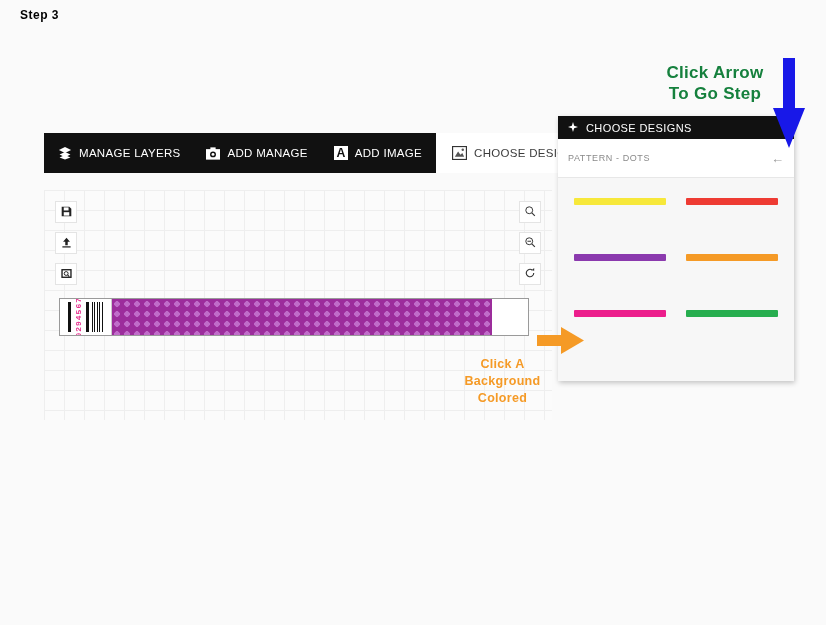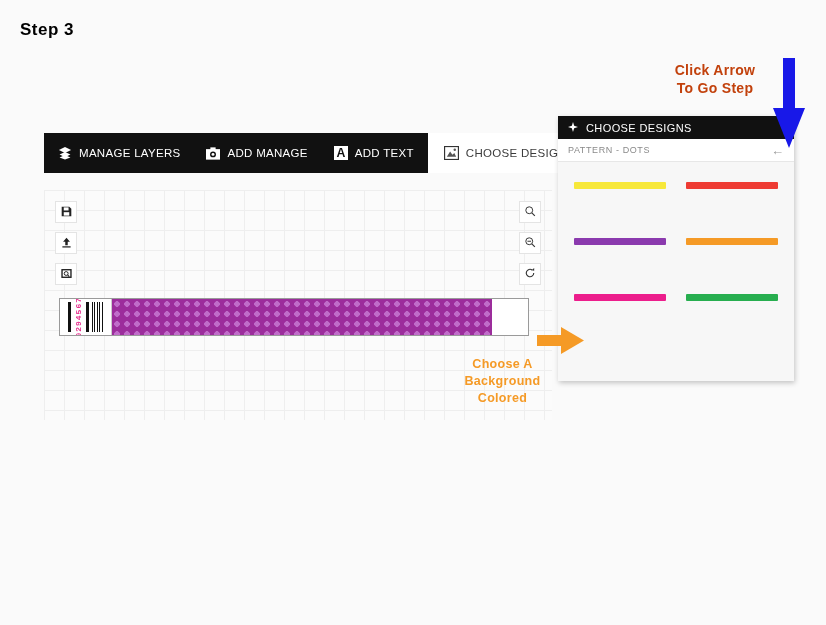--- a/index.html
+++ b/index.html
@@ -10,22 +10,22 @@
     background: #fafafa;
     font-family: "Liberation Sans", sans-serif;
     position: relative;
     overflow: hidden;
   }
 
   
   .step-title {
     position: absolute;
     left: 20px;
-    top: 20px;
-    font-size: 17px;
+    top: 8px;
+    font-size: 12px;
     font-weight: bold;
     color: #000;
     letter-spacing: 0.5px;
   }
 
   
   .toolbar {
     position: absolute;
     left: 44px;
     top: 133px;
@@ -160,21 +160,21 @@
     background: #111111;
     color: #ffffff;
     display: flex;
     align-items: center;
     padding: 0 10px;
     gap: 8px;
     font-size: 11px;
     letter-spacing: 0.4px;
   }
   .panel-subbar {
-    height: 23px;
+    height: 39px;
     background: #ffffff;
     border-bottom: 1px solid #e7e7e7;
     display: flex;
     align-items: center;
     justify-content: space-between;
     padding: 0 10px;
   }
   .panel-subbar .crumb {
     font-size: 9px;
     color: #8a8a8a;
@@ -205,22 +205,22 @@
     border-radius: 1px;
   }
 
   
   .anno-blue {
     position: absolute;
     left: 655px;
     top: 62px;
     width: 120px;
     text-align: center;
-    color: #c2410c;
-    font-size: 14px;
+    color: #15803d;
+    font-size: 17px;
     font-weight: bold;
     line-height: 1.25;
     letter-spacing: 0.3px;
   }
   .arrow-down {
     position: absolute;
     left: 772px;
     top: 58px;
   }
   .anno-orange {
@@ -272,21 +272,21 @@
       <span>ADD MANAGE</span>
     </div>
 
     <div class="tb-item">
       <span class="tb-icon">
         <svg width="14" height="14" viewBox="0 0 16 16">
           <rect x="0" y="0" width="16" height="16" fill="#fff"></rect>
           <text x="8" y="13" font-family="Liberation Sans, sans-serif" font-size="14" font-weight="bold" fill="#111" text-anchor="middle">A</text>
         </svg>
       </span>
-      <span>ADD TEXT</span>
+      <span>ADD IMAGE</span>
     </div>
   </div>
 
   <div class="tb-light">
     <div class="tb-item dark-text">
       <span class="tb-icon">
         <svg width="15" height="14" viewBox="0 0 16 15">
           <rect x="0.5" y="0.5" width="15" height="14" fill="none" stroke="#333" stroke-width="1.4"></rect>
           <polygon points="3,11.5 6.5,6 9,9.5 11,7.5 13,11.5" fill="#555"></polygon>
           <circle cx="11.5" cy="4" r="1.3" fill="#555"></circle>
@@ -412,21 +412,21 @@
 </div>
 
 <div class="arrow-down">
   <svg width="34" height="92" viewBox="0 0 34 92">
     <rect x="11" y="0" width="12" height="58" fill="#1818e8"></rect>
     <polygon points="17,90 1,50 33,50" fill="#1818e8"></polygon>
   </svg>
 </div>
 
 <div class="anno-orange">
-  <div>Choose A</div>
+  <div>Click A</div>
   <div>Background</div>
   <div>Colored</div>
 </div>
 
 <div class="arrow-right">
   <svg width="48" height="30" viewBox="0 0 48 30">
     <rect x="0" y="10" width="28" height="11" fill="#f59a26"></rect>
     <polygon points="47,15.5 24,2 24,29" fill="#f59a26"></polygon>
   </svg>
 </div>

